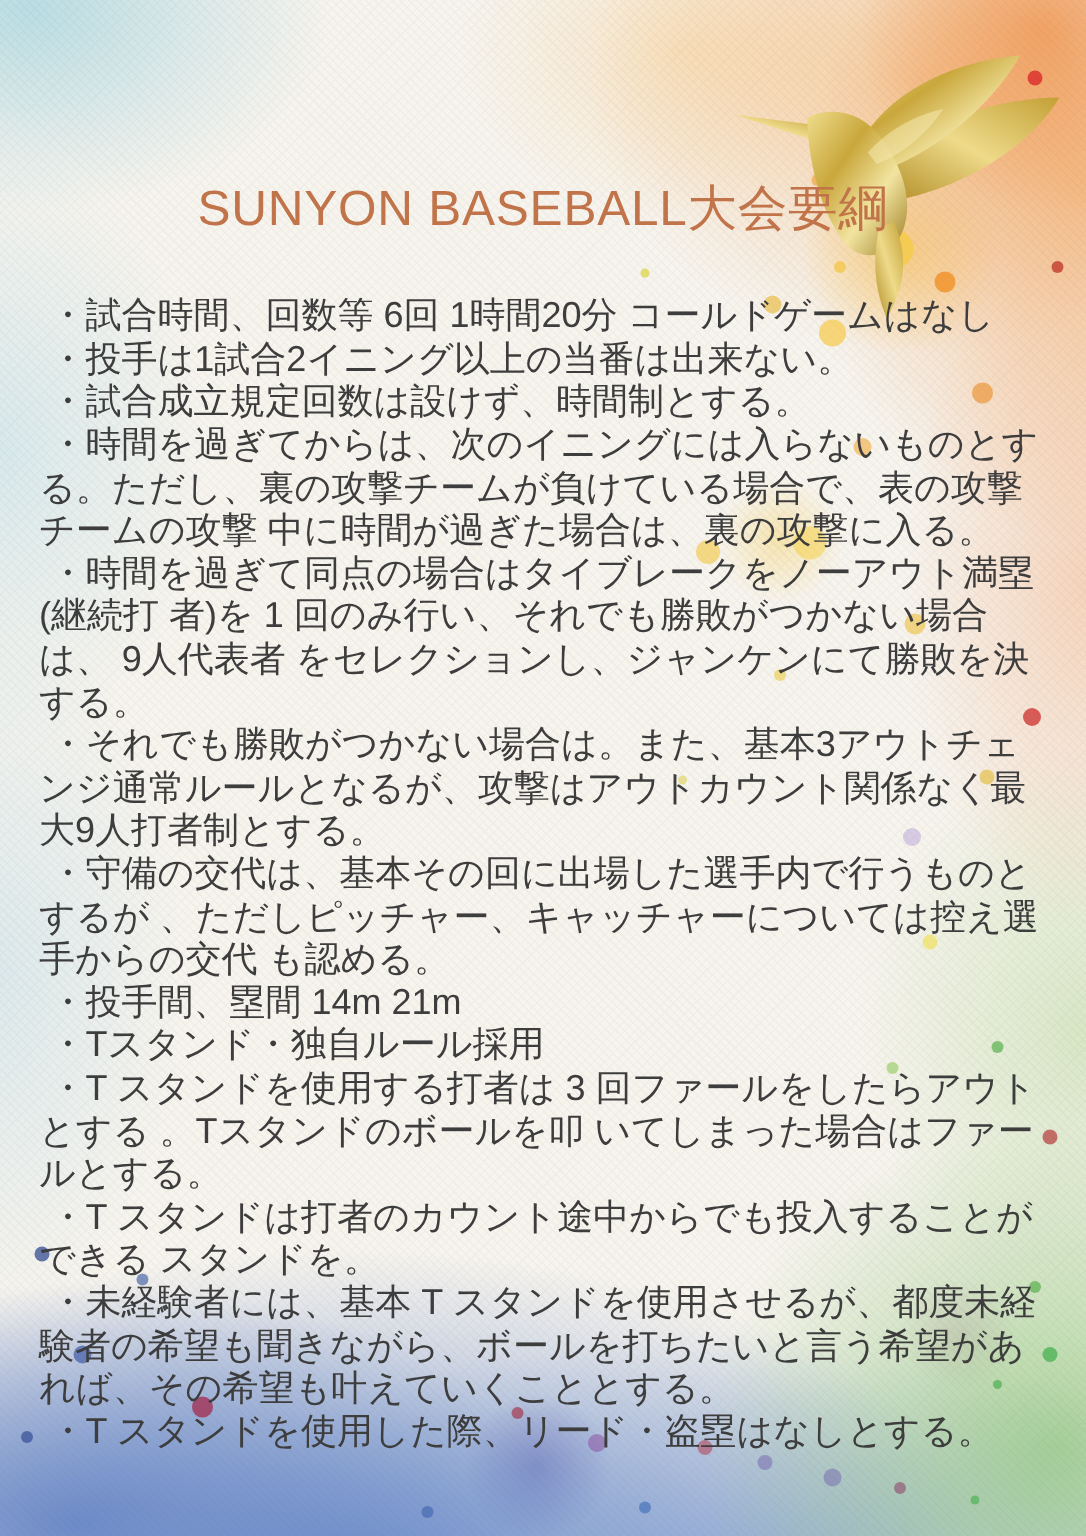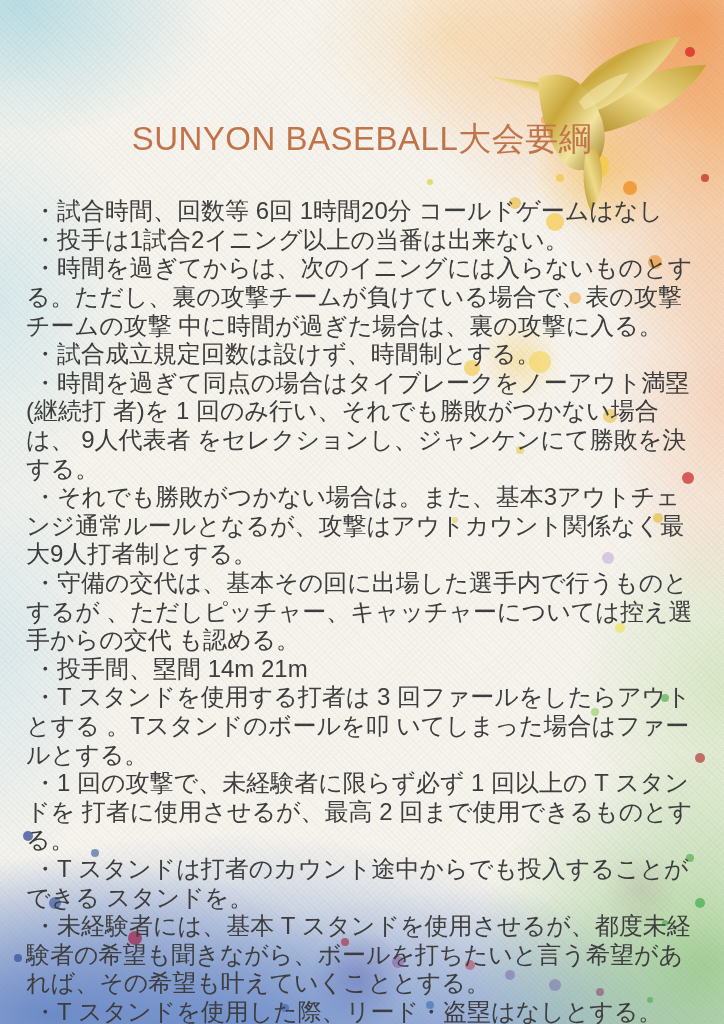--- a/index.html
+++ b/index.html
@@ -132,25 +132,25 @@
   <path d="M58,46 C76,37 97,43 109,60 C123,79 131,101 125,121 C119,141 98,147 86,134 C70,117 59,82 58,46 Z" fill="url(#gold1)"></path>
   <path d="M118,118 C127,139 127,161 113,184 C104,165 103,140 108,121 Z" fill="url(#gold2)"></path>
   <path d="M100,70 C112,56 132,44 152,40 C140,58 122,72 106,78 Z" fill="#f5e9ae" opacity="0.55"></path>
 </svg>
 
 <div class="content">
   <h1 class="title">SUNYON BASEBALL大会要綱</h1>
   <div class="rules">
     <p>・試合時間、回数等 6回 1時間20分 コールドゲームはなし</p>
     <p>・投手は1試合2イニング以上の当番は出来ない。</p>
+    <p>・試合成立規定回数は設けず、時間制とする。</p>
     <p>・時間を過ぎてからは、次のイニングには入らないものとする。ただし、裏の攻撃チームが負けている場合で、表の攻撃チームの攻撃 中に時間が過ぎた場合は、裏の攻撃に入る。</p>
-    <p>・試合成立規定回数は設けず、時間制とする。</p>
     <p>・時間を過ぎて同点の場合はタイブレークをノーアウト満塁(継続打 者)を 1 回のみ行い、それでも勝敗がつかない場合は、 9人代表者 をセレクションし、ジャンケンにて勝敗を決する。</p>
     <p>・それでも勝敗がつかない場合は。また、基本3アウトチェンジ通常ルールとなるが、攻撃はアウトカウント関係なく最大9人打者制とする。</p>
     <p>・守備の交代は、基本その回に出場した選手内で行うものとするが 、ただしピッチャー、キャッチャーについては控え選手からの交代 も認める。</p>
     <p>・投手間、塁間 14m 21m</p>
+    <p>・Tスタンド・独自ルール採用</p>
     <p>・T スタンドを使用する打者は 3 回ファールをしたらアウトとする 。Tスタンドのボールを叩 いてしまった場合はファールとする。</p>
-    <p>・1 回の攻撃で、未経験者に限らず必ず 1 回以上の T スタンドを 打者に使用させるが、最高 2 回まで使用できるものとする。</p>
     <p>・T スタンドは打者のカウント途中からでも投入することができる スタンドを。</p>
     <p>・未経験者には、基本 T スタンドを使用させるが、都度未経験者の希望も聞きながら、ボールを打ちたいと言う希望があれば、その希望も叶えていくこととする。</p>
     <p>・T スタンドを使用した際、リード・盗塁はなしとする。</p>
   </div>
 </div>
 
 </body></html>

